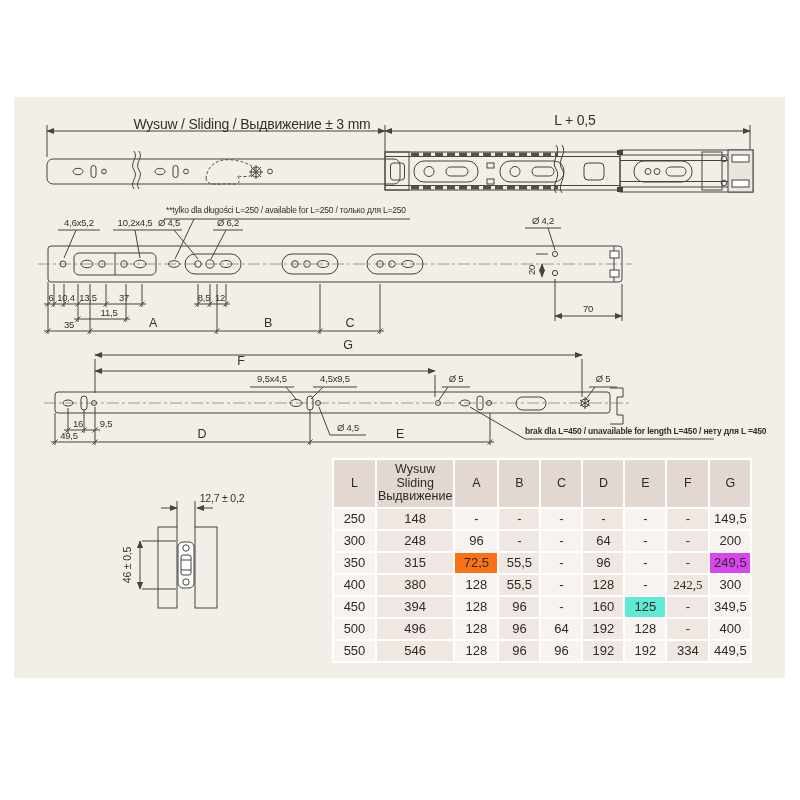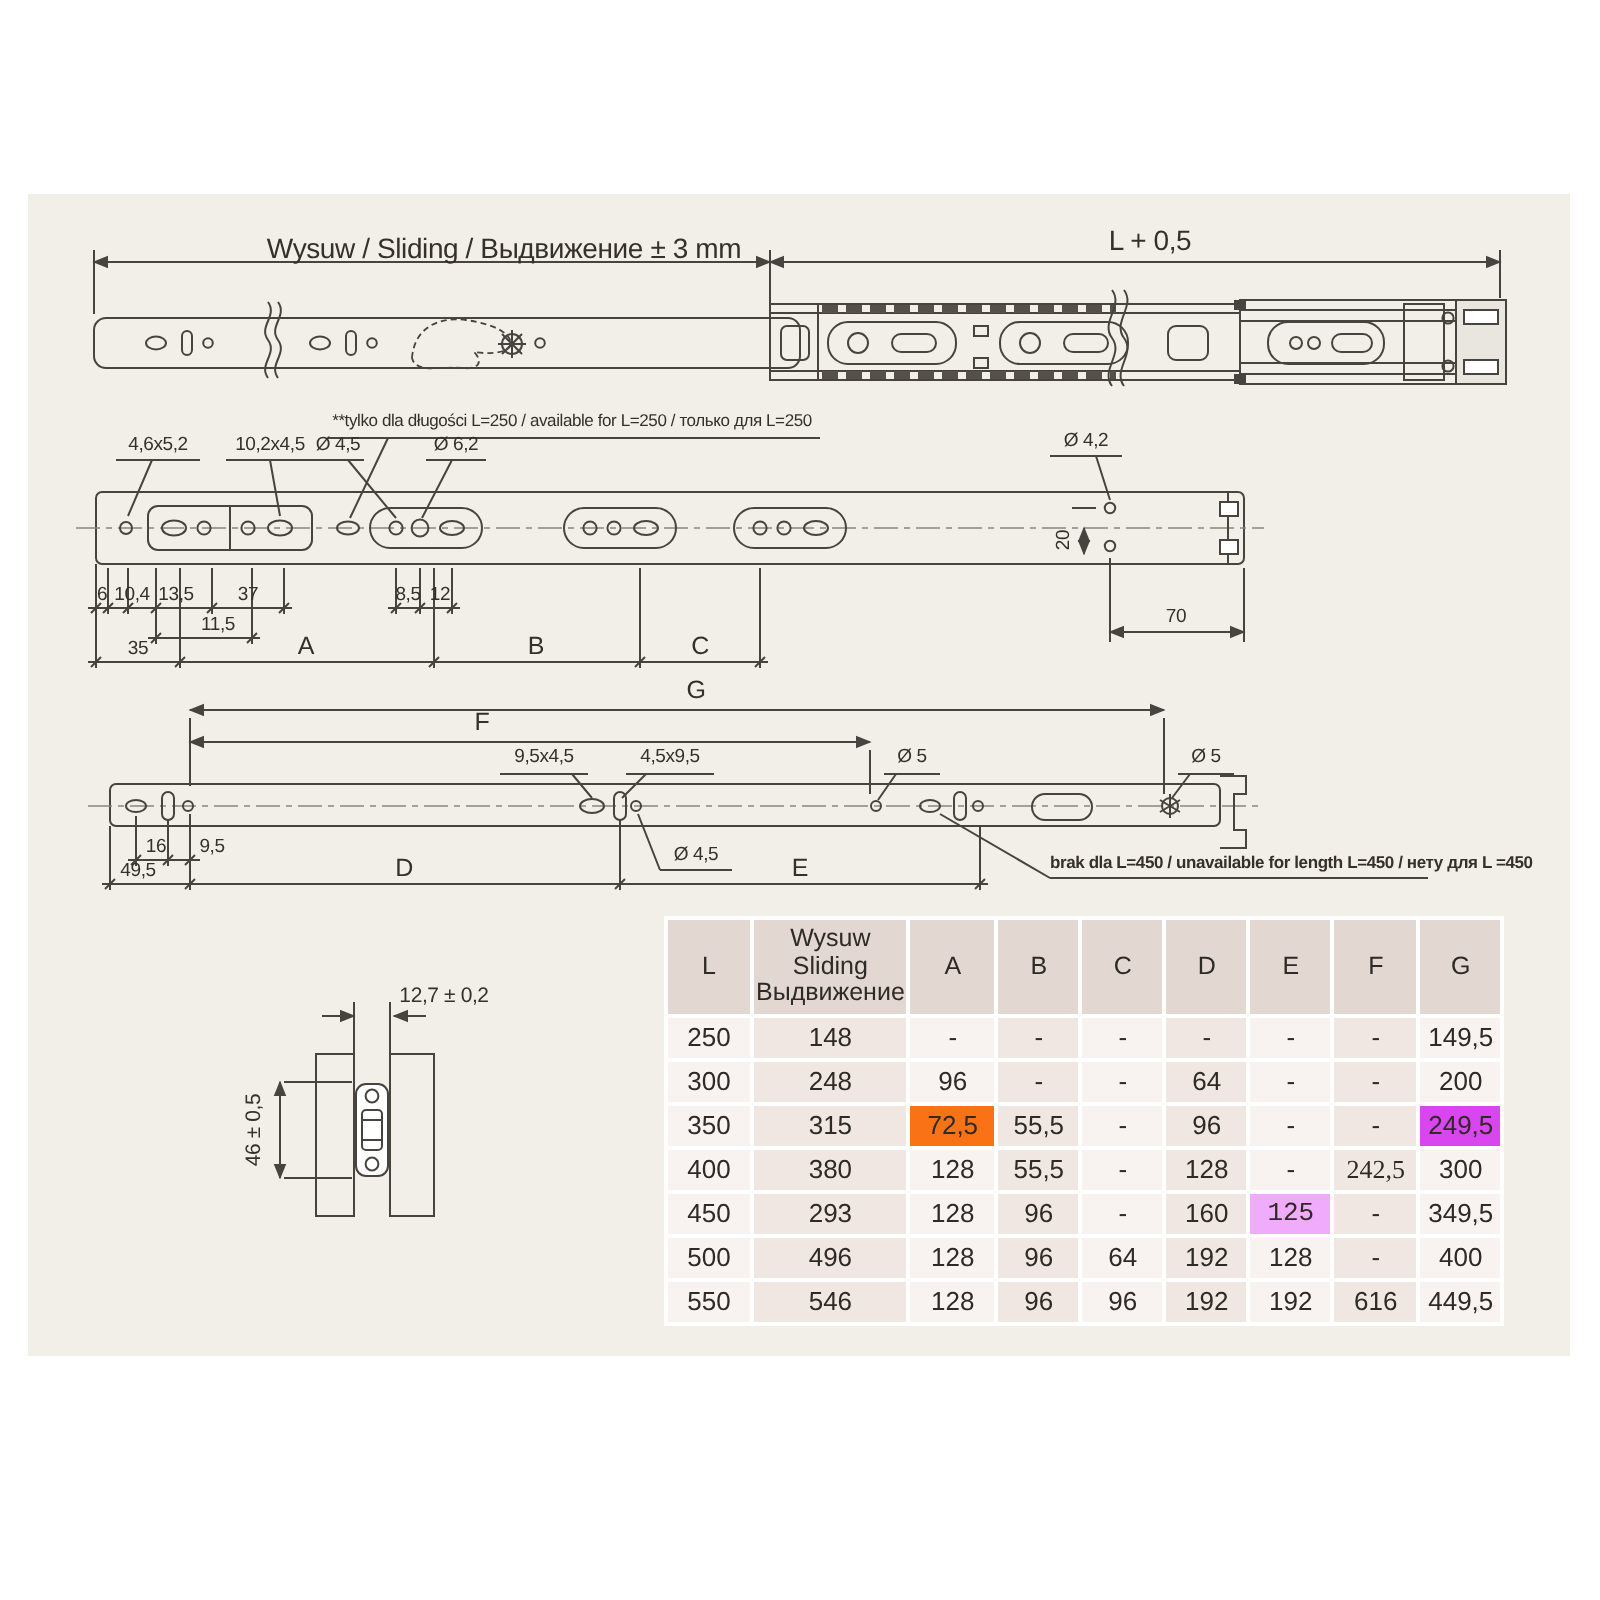--- a/index.html
+++ b/index.html
@@ -324,26 +324,26 @@
           <td style="background: rgb(248, 243, 240);">128</td>
           <td style="background: rgb(240, 231, 227);">55,5</td>
           <td style="background: rgb(248, 243, 240);">-</td>
           <td style="background: rgb(240, 231, 227);">128</td>
           <td style="background: rgb(248, 243, 240);">-</td>
           <td style="background: rgb(240, 231, 227); font-family: Liberation Serif, serif;">242,5</td>
           <td style="background: rgb(248, 243, 240);">300</td>
         </tr>
         <tr>
           <td style="background: rgb(248, 243, 240);">450</td>
-          <td style="background: rgb(240, 231, 227);">293</td>
+          <td style="background: rgb(240, 231, 227);">394</td>
           <td style="background: rgb(248, 243, 240);">128</td>
           <td style="background: rgb(240, 231, 227);">96</td>
           <td style="background: rgb(248, 243, 240);">-</td>
           <td style="background: rgb(240, 231, 227);">160</td>
-          <td style="background: #f0abfc; font-family: Liberation Mono, monospace;">125</td>
+          <td style="background: #5eead4;">125</td>
           <td style="background: rgb(240, 231, 227);">-</td>
           <td style="background: rgb(248, 243, 240);">349,5</td>
         </tr>
         <tr>
           <td style="background: rgb(248, 243, 240);">500</td>
           <td style="background: rgb(240, 231, 227);">496</td>
           <td style="background: rgb(248, 243, 240);">128</td>
           <td style="background: rgb(240, 231, 227);">96</td>
           <td style="background: rgb(248, 243, 240);">64</td>
           <td style="background: rgb(240, 231, 227);">192</td>
@@ -352,19 +352,19 @@
           <td style="background: rgb(248, 243, 240);">400</td>
         </tr>
         <tr>
           <td style="background: rgb(248, 243, 240);">550</td>
           <td style="background: rgb(240, 231, 227);">546</td>
           <td style="background: rgb(248, 243, 240);">128</td>
           <td style="background: rgb(240, 231, 227);">96</td>
           <td style="background: rgb(248, 243, 240);">96</td>
           <td style="background: rgb(240, 231, 227);">192</td>
           <td style="background: rgb(248, 243, 240);">192</td>
-          <td style="background: rgb(240, 231, 227);">616</td>
+          <td style="background: rgb(240, 231, 227);">334</td>
           <td style="background: rgb(248, 243, 240);">449,5</td>
         </tr>
       </tbody>
   </table>
 
 </div>
 
 </body></html>

